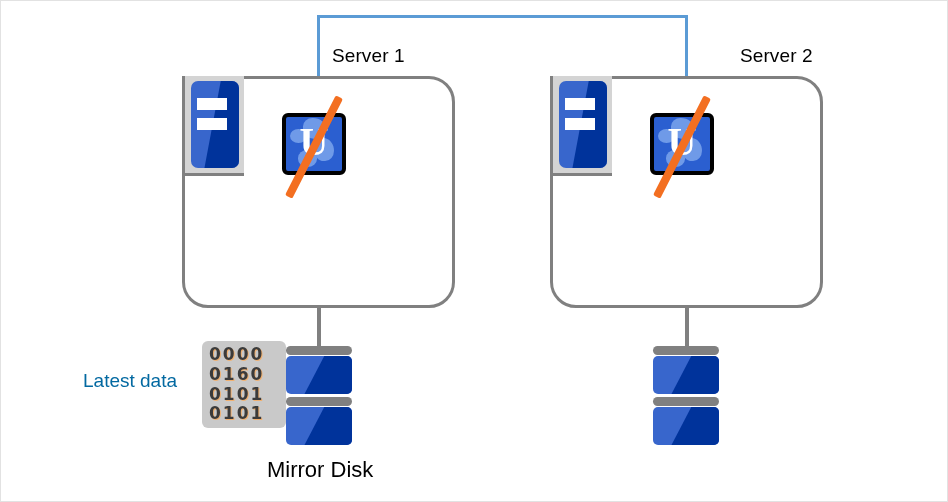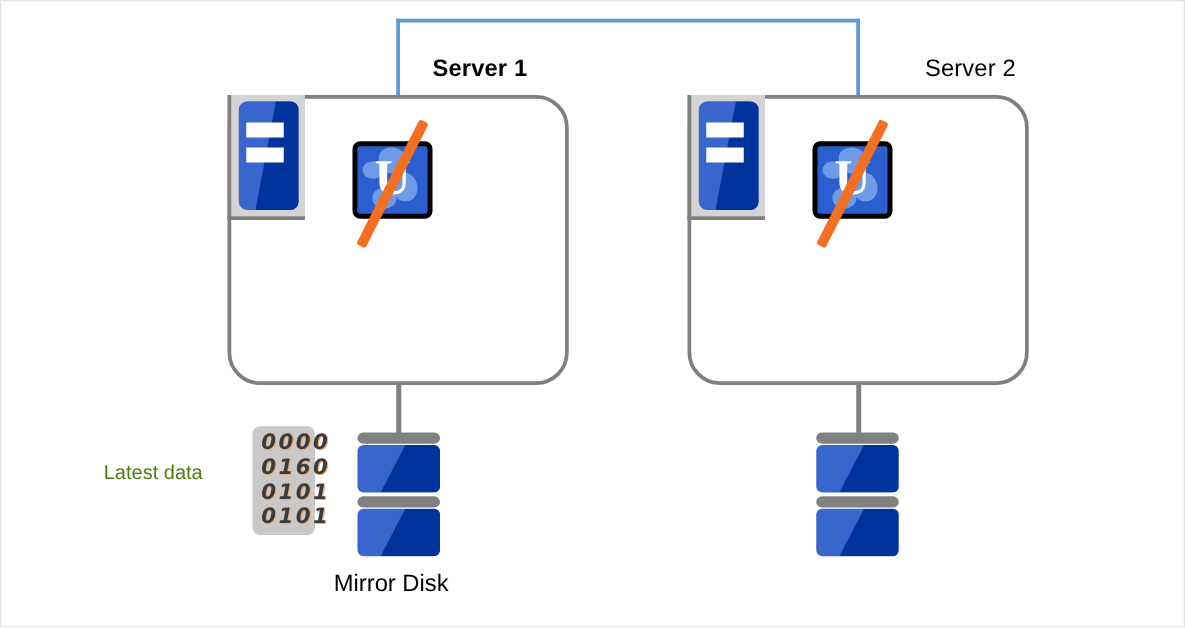--- a/index.html
+++ b/index.html
@@ -165,21 +165,21 @@
     position: absolute;
     inset: 0;
     background: #00339b;
     clip-path: polygon(58% 0, 100% 0, 100% 100%, 28% 100%);
   }
   .disk .gap { height: 3px; }
 
   
   .disk-caption {
     position: absolute;
-    font-size: 19px;
+    font-size: 22px;
     color: #000000;
     white-space: nowrap;
   }
 
   
   .data-block {
     position: absolute;
     background: #c9c9c9;
     border-radius: 6px;
     padding: 6px 7px;
@@ -193,33 +193,33 @@
     font-weight: bold;
     font-size: 17px;
     line-height: 1.17;
     color: #3b3b3b;
     text-shadow: 1px 1px 0 #f0b070;
     letter-spacing: 2px;
     white-space: nowrap;
   }
   .data-label {
     position: absolute;
-    font-size: 16px;
-    color: #4d7c0f;
+    font-size: 19px;
+    color: #0369a1;
     white-space: nowrap;
   }
 </style>
 </head>
 <body>
 
 <div id="stage">
 
   <div class="link-bracket" style="left:316px; top:14px; width:371px; height:62px;"></div>
 
-  <div class="server-label" style="left:345px; top:44px;font-weight:bold;">Server 1</div>
+  <div class="server-label" style="left:331px; top:44px;">Server 1</div>
 
   <div class="server-box" style="left:181px; top:75px; width:273px; height:232px;"></div>
 
   <div class="server-icon" style="left:181px; top:75px;">
     <div class="screen">
       <div class="bar b1"></div>
       <div class="bar b2"></div>
     </div>
   </div>
 
@@ -241,21 +241,21 @@
     <div class="body"></div>
     <div class="gap"></div>
     <div class="platter"></div>
     <div class="body"></div>
   </div>
 
   <div class="disk-caption" style="left:266px; top:456px;">Mirror Disk</div>
 
   <div class="data-label" style="left:82px; top:369px;">Latest data</div>
 
-  <div class="data-block" style="left:201px; top:340px; width:50px; height:87px;font-style:italic;">
+  <div class="data-block" style="left:201px; top:340px; width:84px; height:87px;">
     <div class="bits">0000</div>
     <div class="bits">0160</div>
     <div class="bits">0101</div>
     <div class="bits">0101</div>
   </div>
 
   <div class="server-label" style="left:708px; top:44px;margin-left:31px;">Server 2</div>
 
   <div class="server-box" style="left:549px; top:75px; width:273px; height:232px;"></div>
 

